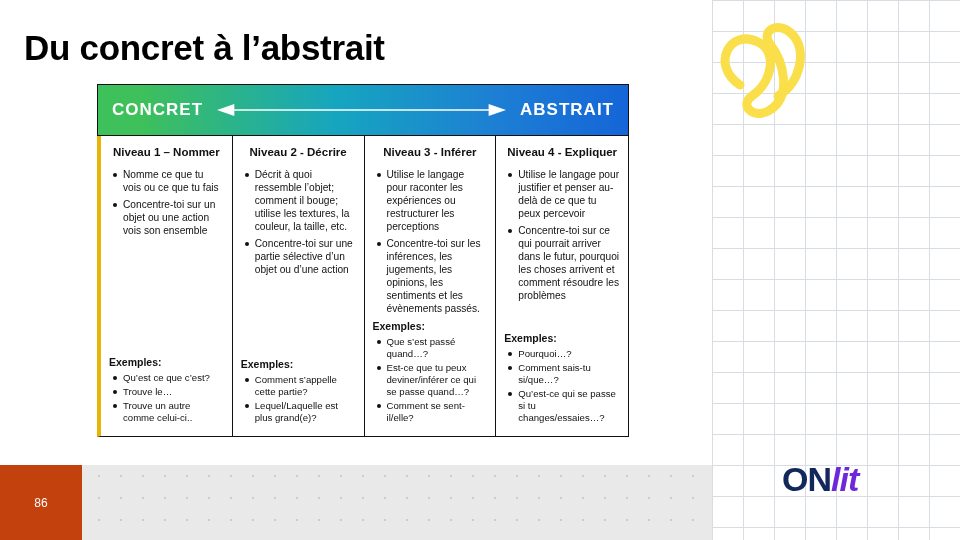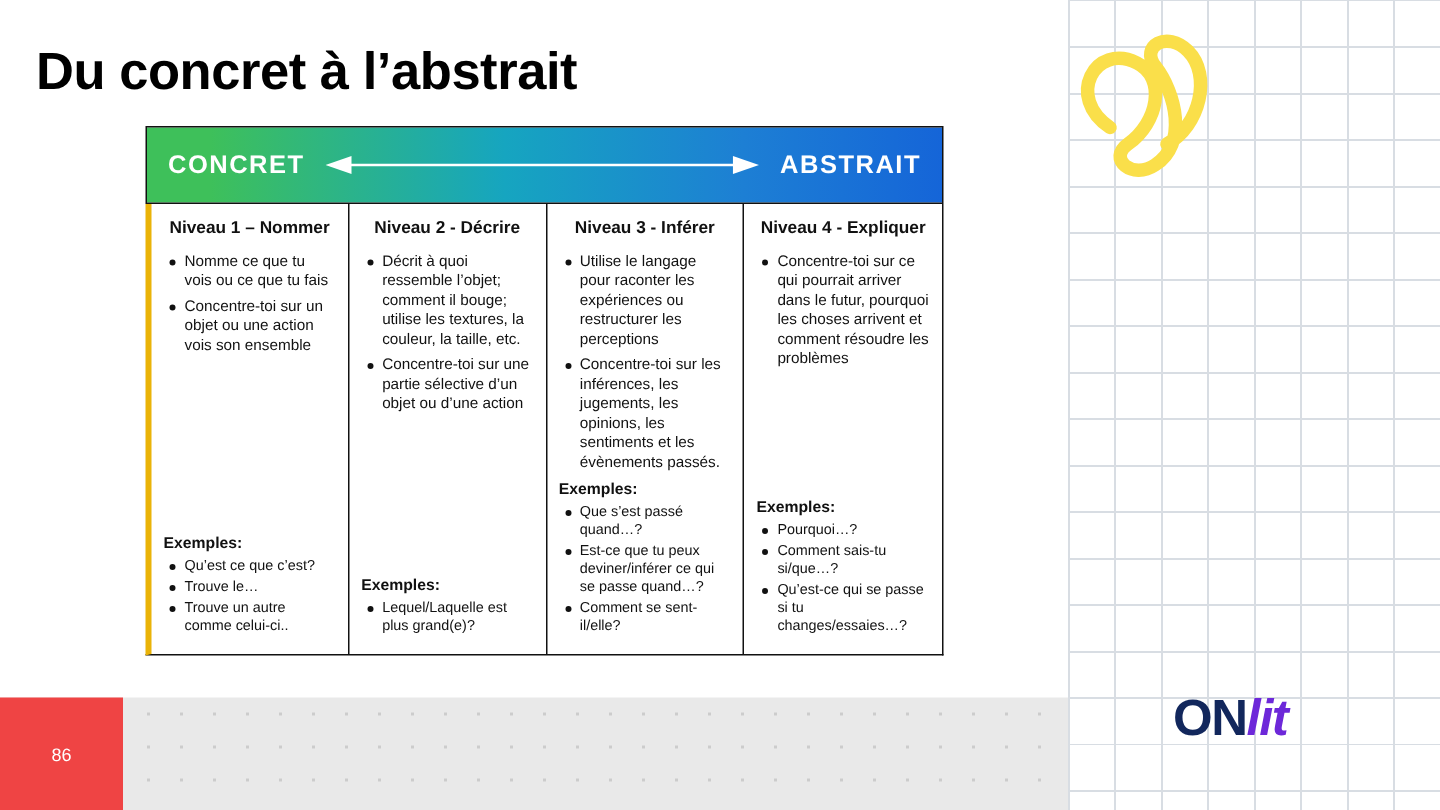--- a/index.html
+++ b/index.html
@@ -38,21 +38,21 @@
     background: #e9e9e9;
     background-image: radial-gradient(#cccccc 1px, transparent 1.2px);
     background-size: 22px 22px;
   }
   .page-chip {
     position: absolute;
     left: 0;
     top: 465px;
     width: 82px;
     height: 75px;
-    background: #ef4444;
+    background: #c2410c;
     color: #ffffff;
     font-size: 12px;
     display: flex;
     align-items: center;
     justify-content: center;
   }
 
   
   .slide-title {
     position: absolute;
@@ -246,20 +246,21 @@
 
     <div class="col">
       <div class="col-head">Niveau 2 - Décrire</div>
       <ul class="items">
         <li>Décrit à quoi ressemble l’objet; comment il bouge; utilise les textures, la couleur, la taille, etc.</li>
         <li>Concentre-toi sur une partie sélective d’un objet ou d’une action</li>
       </ul>
       <div class="examples-block">
         <div class="examples-label">Exemples:</div>
         <ul class="examples">
+          <li>Comment s’appelle cette partie?</li>
           <li>Lequel/Laquelle est plus grand(e)?</li>
         </ul>
       </div>
     </div>
 
     <div class="col">
       <div class="col-head">Niveau 3 - Inférer</div>
       <ul class="items">
         <li>Utilise le langage pour raconter les expériences ou restructurer les perceptions</li>
         <li>Concentre-toi sur les inférences, les jugements, les opinions, les sentiments et les évènements passés.</li>
@@ -270,20 +271,21 @@
           <li>Que s’est passé quand…?</li>
           <li>Est-ce que tu peux deviner/inférer ce qui se passe quand…?</li>
           <li>Comment se sent-il/elle?</li>
         </ul>
       </div>
     </div>
 
     <div class="col">
       <div class="col-head">Niveau 4 - Expliquer</div>
       <ul class="items">
+        <li>Utilise le langage pour justifier et penser au-delà de ce que tu peux percevoir</li>
         <li>Concentre-toi sur ce qui pourrait arriver dans le futur, pourquoi les choses arrivent et comment résoudre les problèmes</li>
       </ul>
       <div class="examples-block">
         <div class="examples-label">Exemples:</div>
         <ul class="examples">
           <li>Pourquoi…?</li>
           <li>Comment sais-tu si/que…?</li>
           <li>Qu’est-ce qui se passe si tu changes/essaies…?</li>
         </ul>
       </div>

